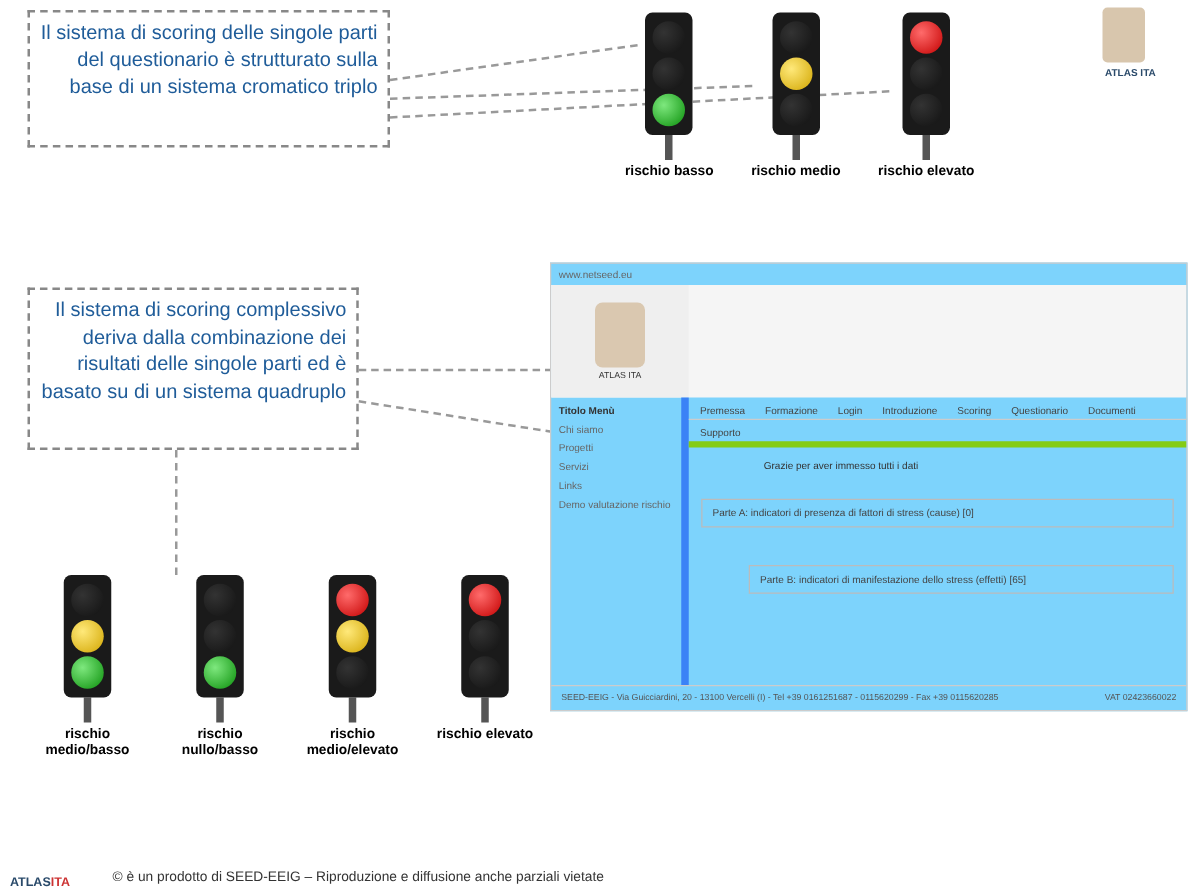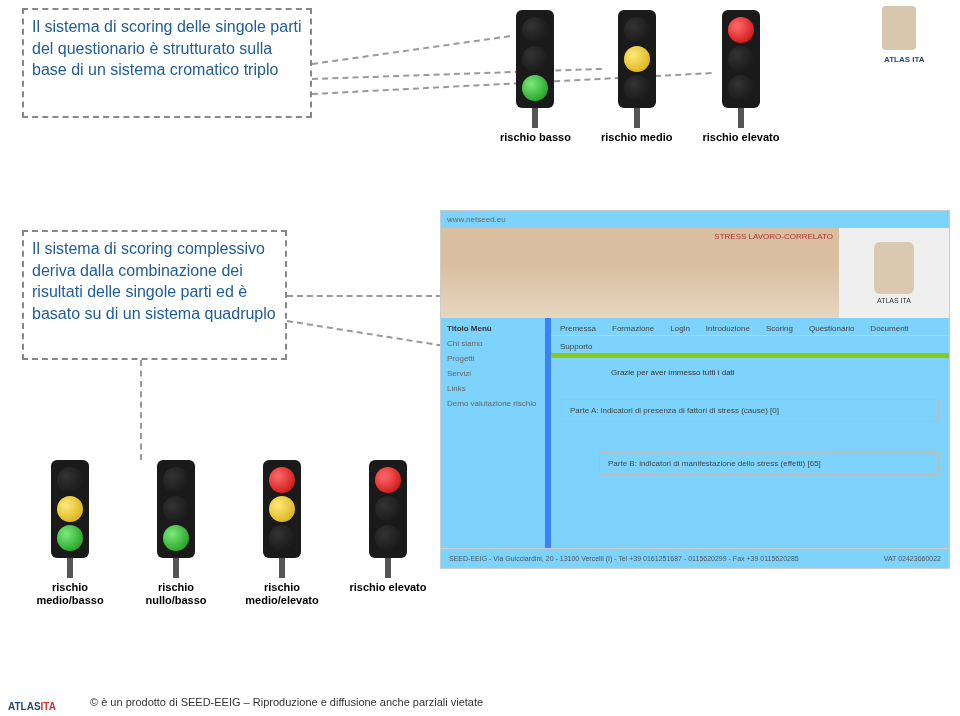--- a/index.html
+++ b/index.html
@@ -10,20 +10,21 @@
     font-family: Arial, sans-serif;
     background: #fff;
     position: relative;
     overflow: hidden;
   }
   .box {
     position: absolute;
     border: 2px dashed #888;
     padding: 6px 8px;
     background: #fff;
+    text-align: right;
   }
   .box-text {
     color: #1f5c99;
     font-size: 16px;
     line-height: 1.35;
   }
   .traffic-light {
     display: inline-block;
     vertical-align: top;
     text-align: center;
@@ -292,23 +293,20 @@
         <div class="lamp off"></div>
     </div>
     <div class="tl-pole"></div>
     <div class="tl-label">rischio elevato</div>
   </div>
 </div>
 
 <div class="site">
   <div class="site-url">www.netseed.eu</div>
   <div class="site-header">
-    <div class="site-hero-img">
-      <div class="site-stress-label">STRESS LAVORO-CORRELATO</div>
-    </div>
     <div class="site-sidebox">
       <div class="statue"></div>
       <div>ATLAS ITA</div>
     </div>
   </div>
   <div class="site-body">
     <div class="site-menu">
       <div class="site-menu-title">Titolo Menù</div>
       <div class="site-menu-item">Chi siamo</div>
       <div class="site-menu-item">Progetti</div>

